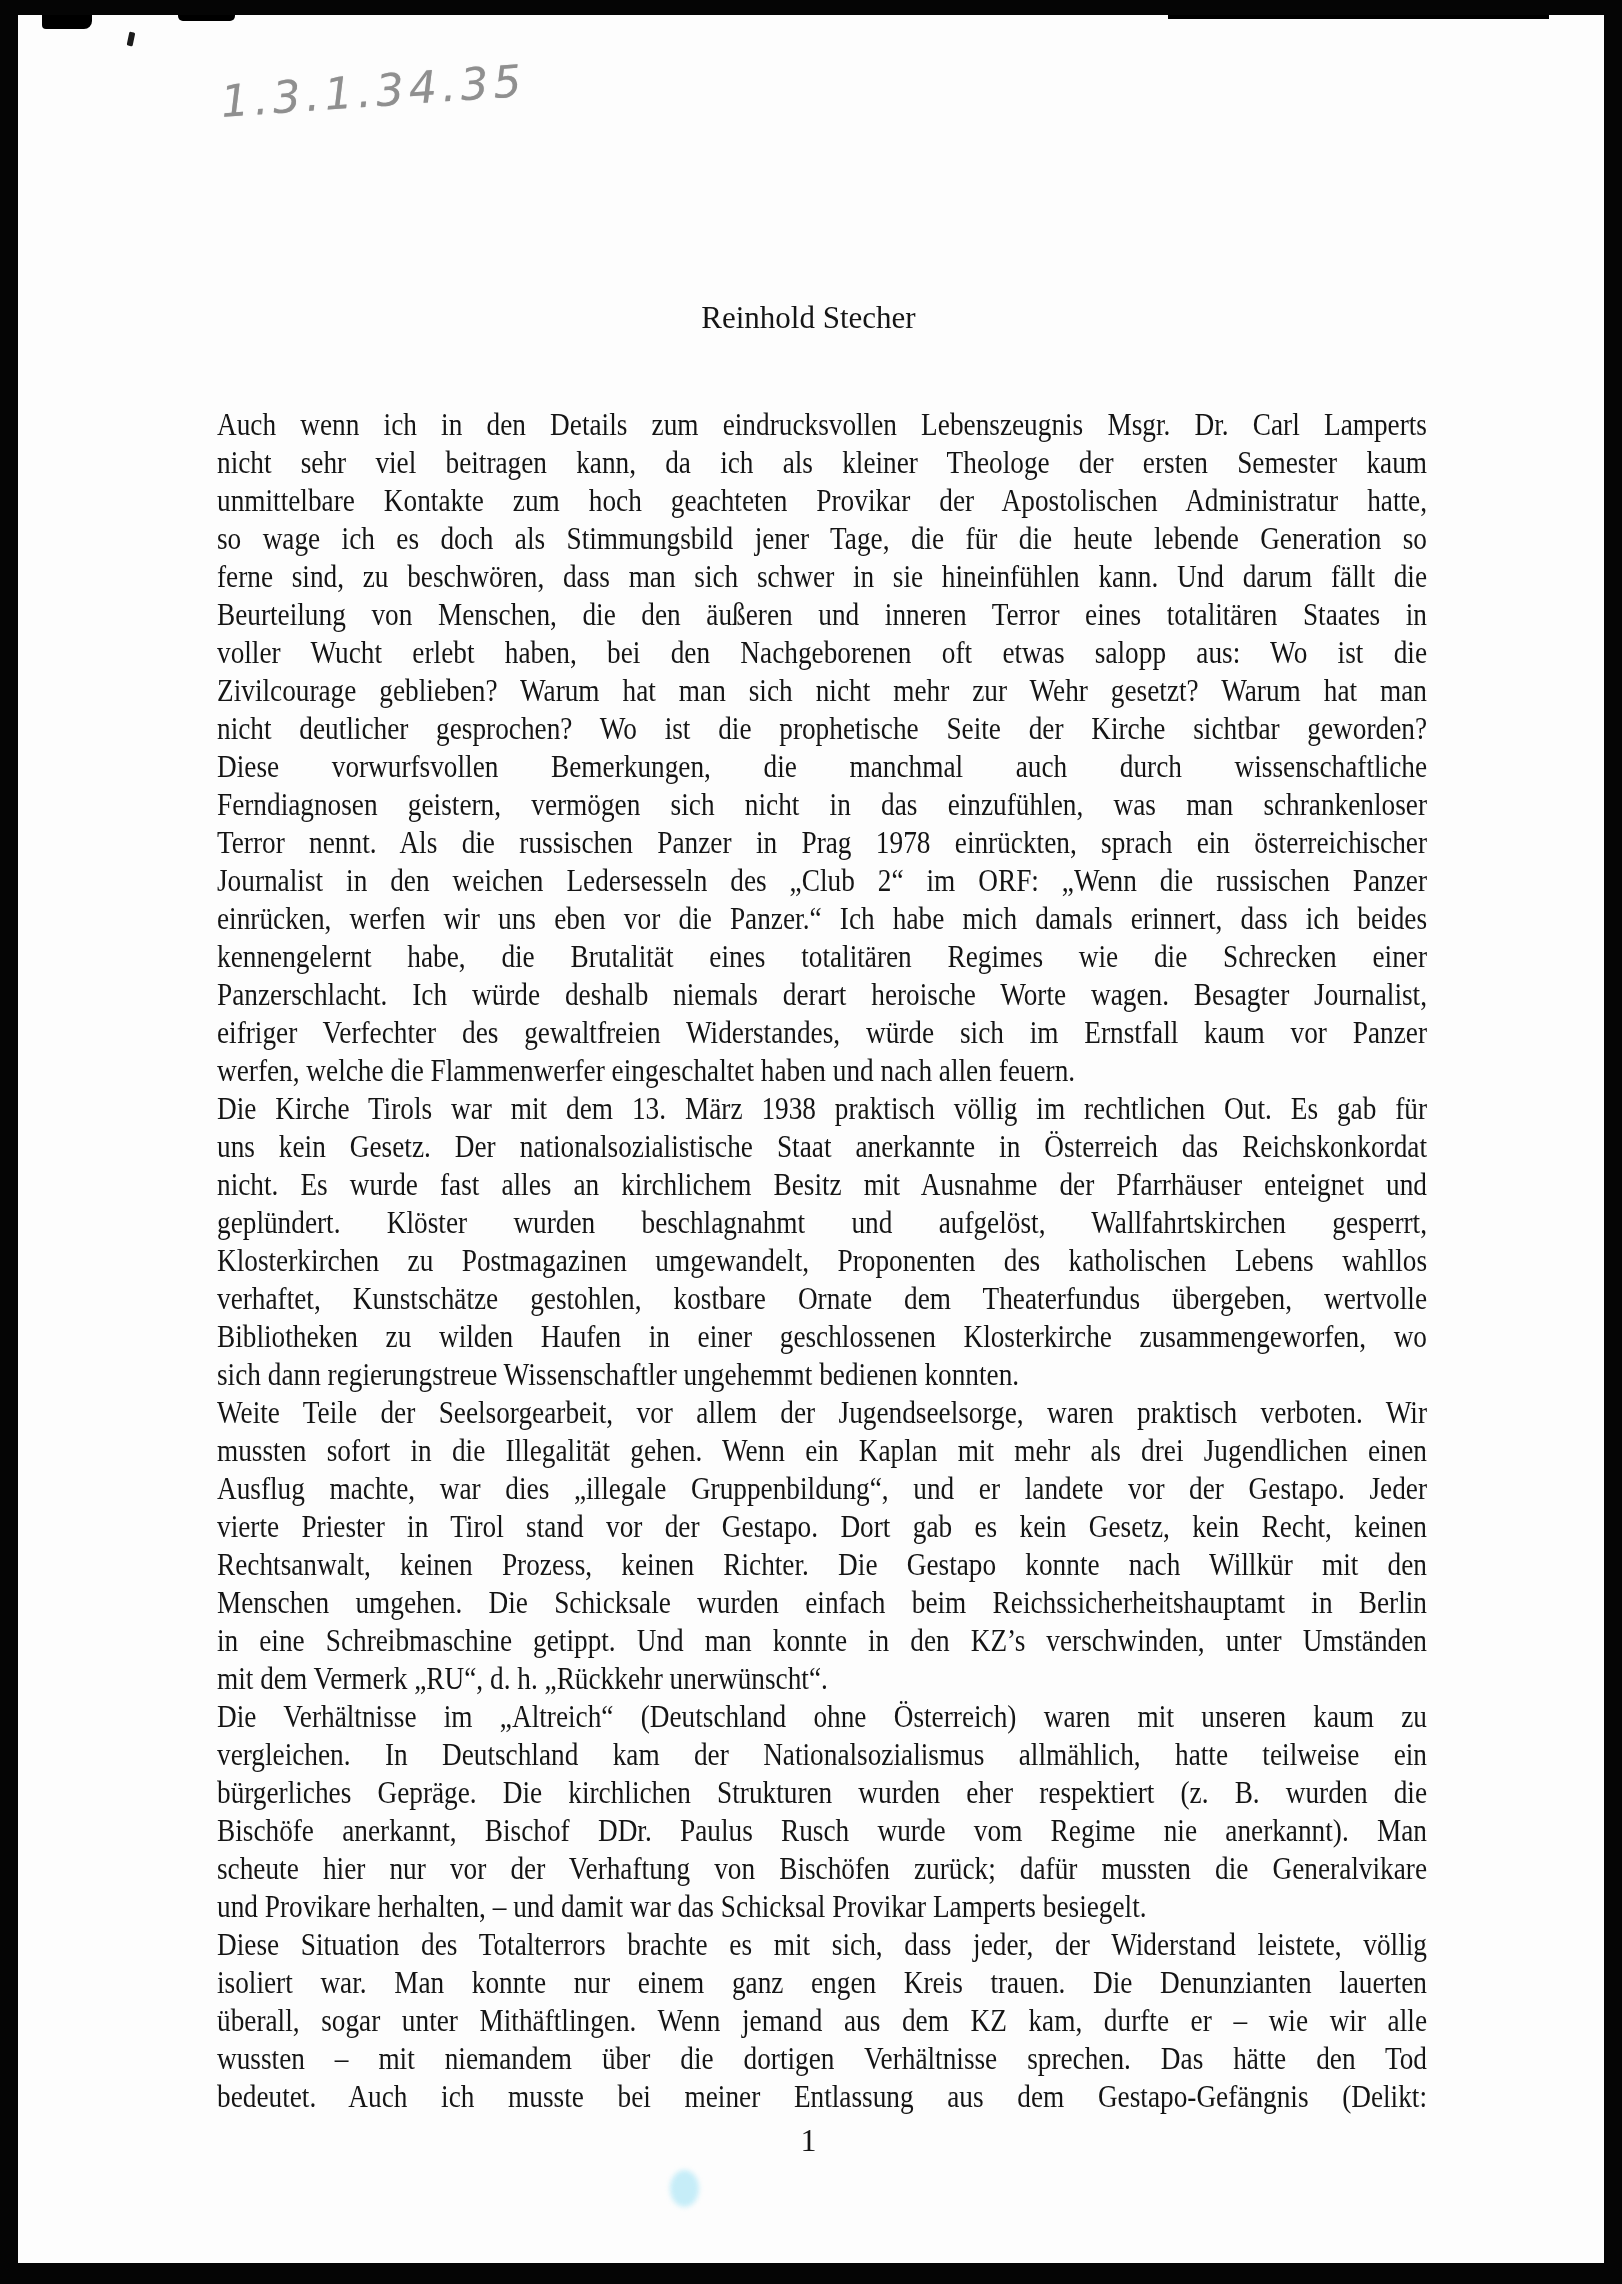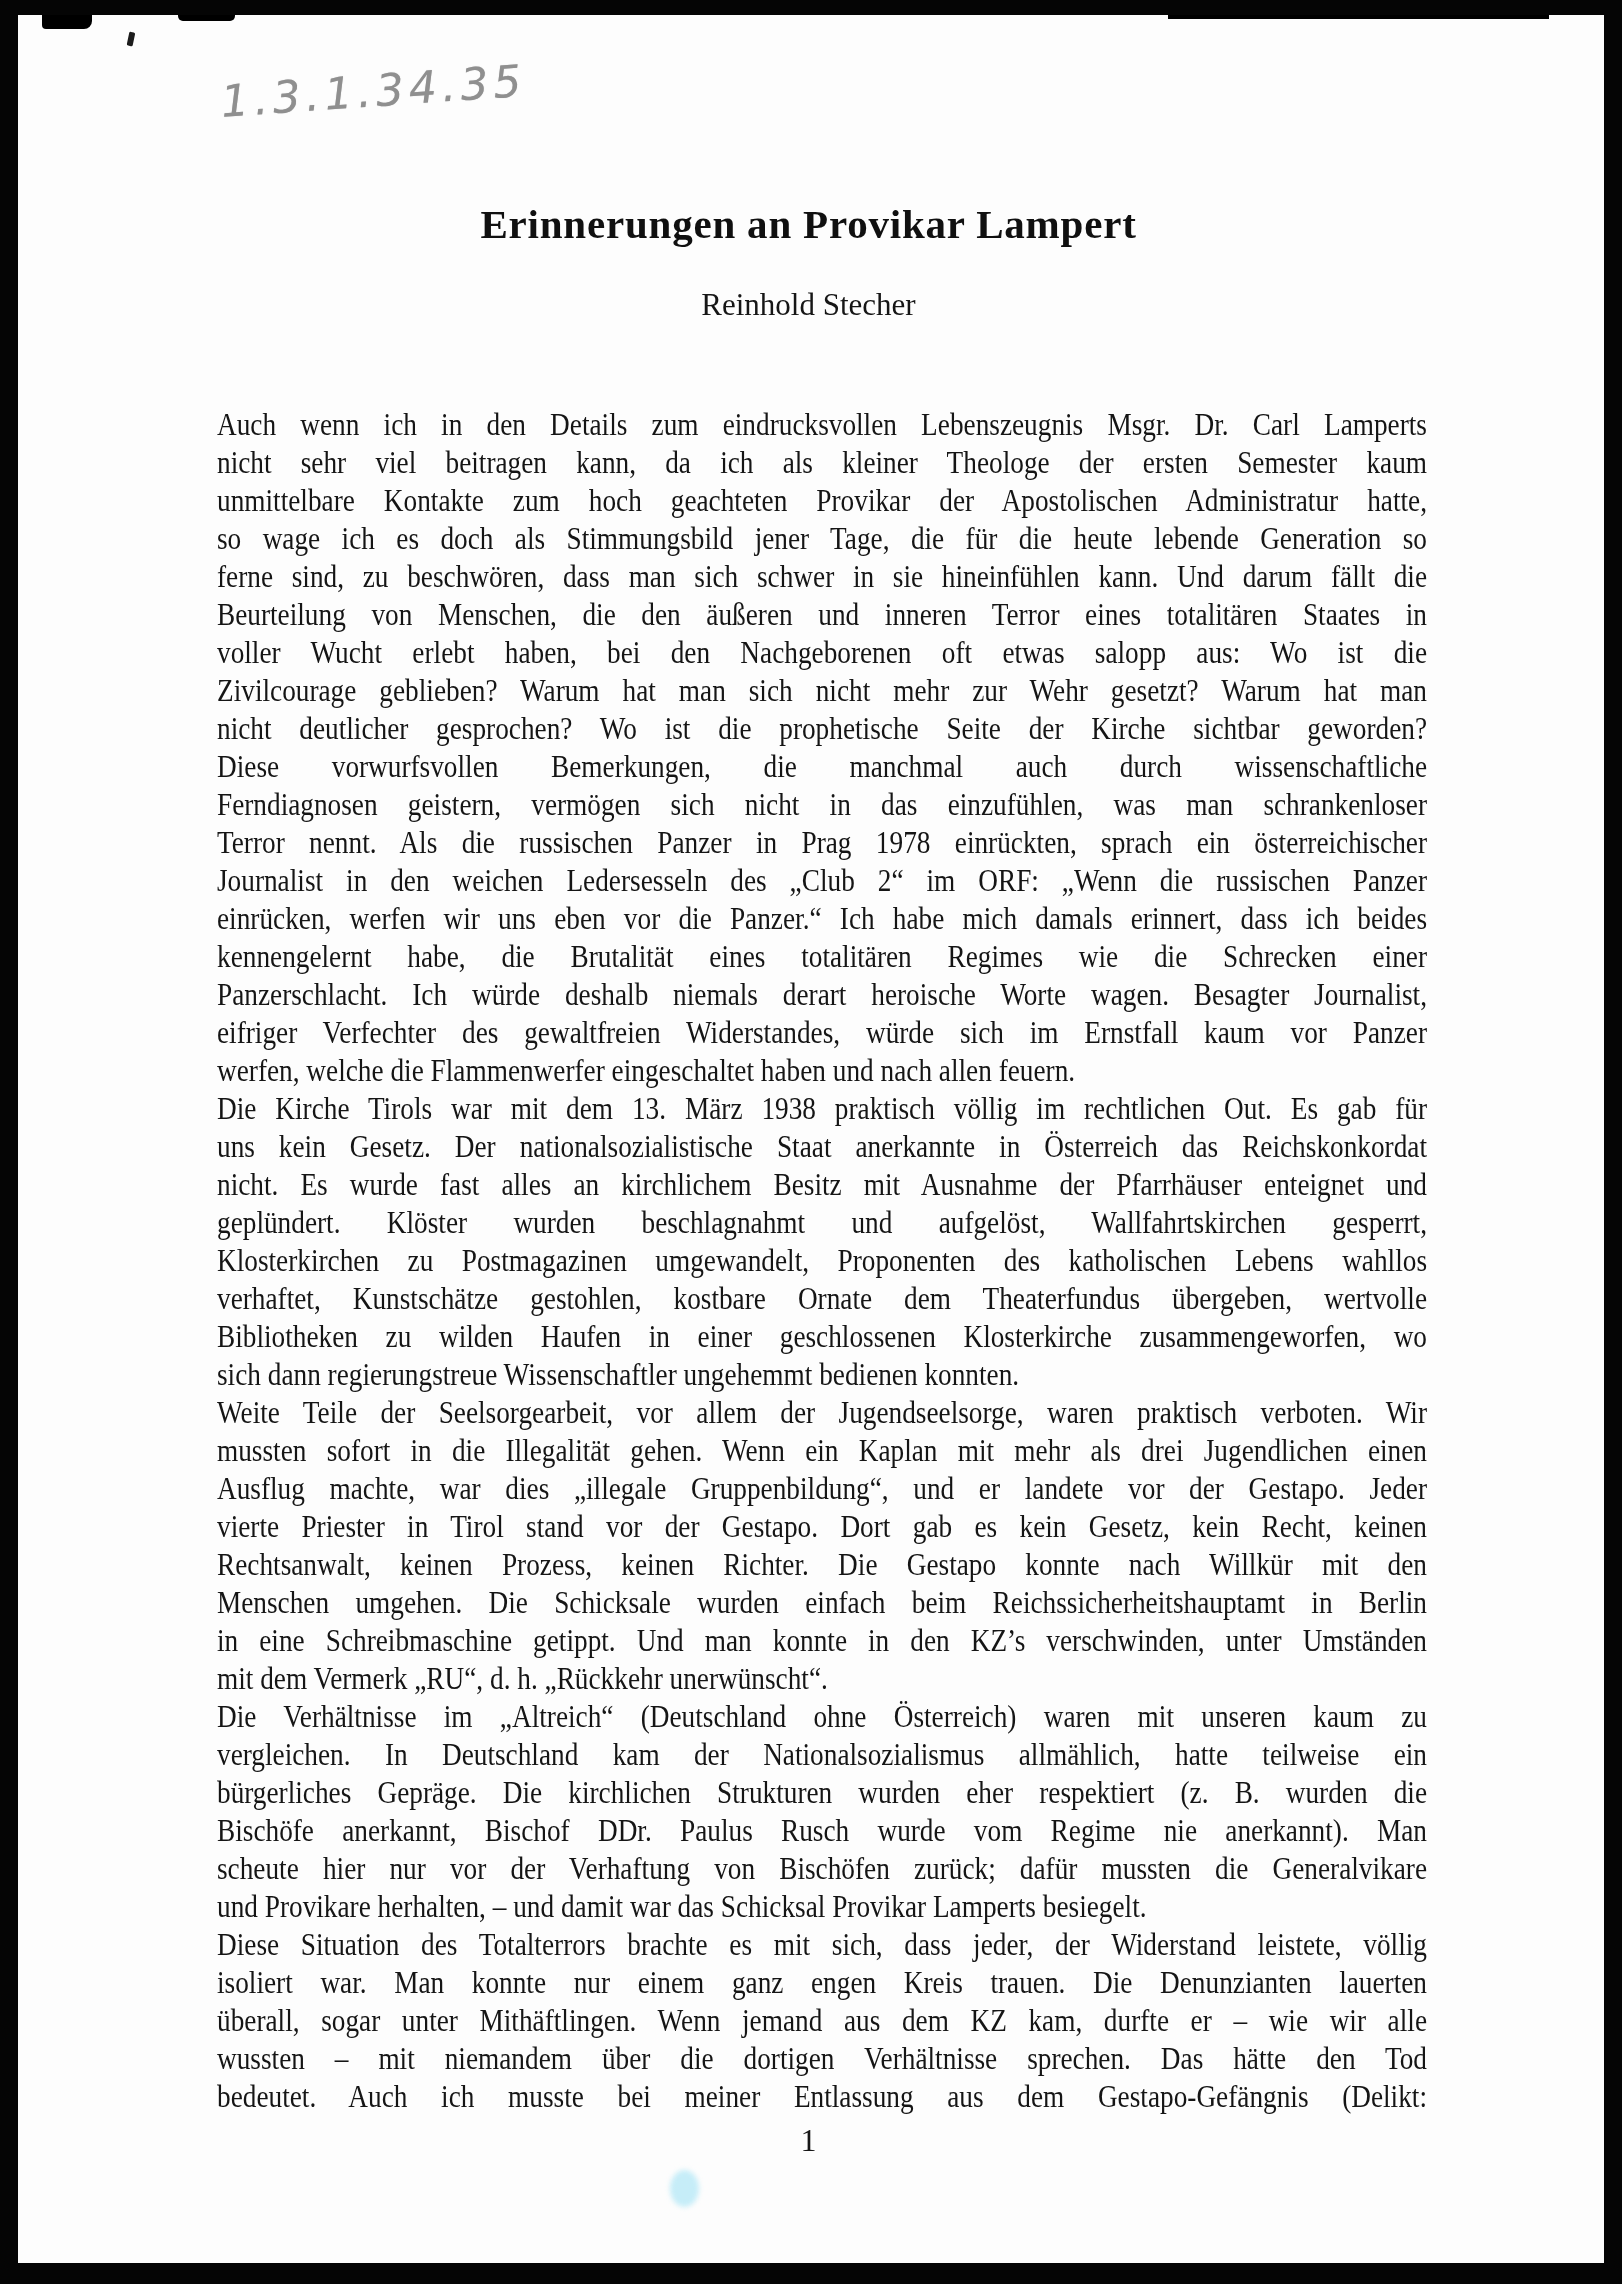--- a/index.html
+++ b/index.html
@@ -24,21 +24,21 @@
     font-size:44px;color:#8f8f8f;letter-spacing:4.9px;
     transform:rotate(-4deg);transform-origin:0 50%;
     text-shadow:0 0 0.8px #b5b5b5;
   }
   
   .title{
     position:absolute;left:204px;top:200px;width:1209px;text-align:center;
     font-size:41px;font-weight:bold;color:#101010;letter-spacing:0.8px;
   }
   .author{
-    position:absolute;left:204px;top:287px;width:1209px;text-align:center;
+    position:absolute;left:204px;top:300px;width:1209px;text-align:center;
     font-size:31px;color:#161616;
   }
   
   .bodytext{position:absolute;left:217px;top:406px;width:1375px;}
   .ln{
     width:1375px;height:38px;line-height:38px;
     font-size:31px;color:#151515;
     text-align:justify;text-align-last:justify;text-justify:inter-word;
     overflow:hidden;
     transform:scaleX(0.88);transform-origin:0 0;
@@ -56,21 +56,20 @@
   <div class="page"></div>
 
   <div class="blob-a"></div>
   <div class="blob-b"></div>
   <div class="blob-c"></div>
   <div class="tick"></div>
   <div class="smudge"></div>
 
   <div class="annotation">1.3.1.34.35</div>
 
-  <div class="title">Erinnerungen an Provikar Lampert</div>
   <div class="author">Reinhold Stecher</div>
 
   <div class="bodytext">
     <div class="ln">Auch wenn ich in den Details zum eindrucksvollen Lebenszeugnis Msgr. Dr. Carl Lamperts</div>
     <div class="ln">nicht sehr viel beitragen kann, da ich als kleiner Theologe der ersten Semester kaum</div>
     <div class="ln">unmittelbare Kontakte zum hoch geachteten Provikar der Apostolischen Administratur hatte,</div>
     <div class="ln">so wage ich es doch als Stimmungsbild jener Tage, die für die heute lebende Generation so</div>
     <div class="ln">ferne sind, zu beschwören, dass man sich schwer in sie hineinfühlen kann. Und darum fällt die</div>
     <div class="ln">Beurteilung von Menschen, die den äußeren und inneren Terror eines totalitären Staates in</div>
     <div class="ln">voller Wucht erlebt haben, bei den Nachgeborenen oft etwas salopp aus: Wo ist die</div>

